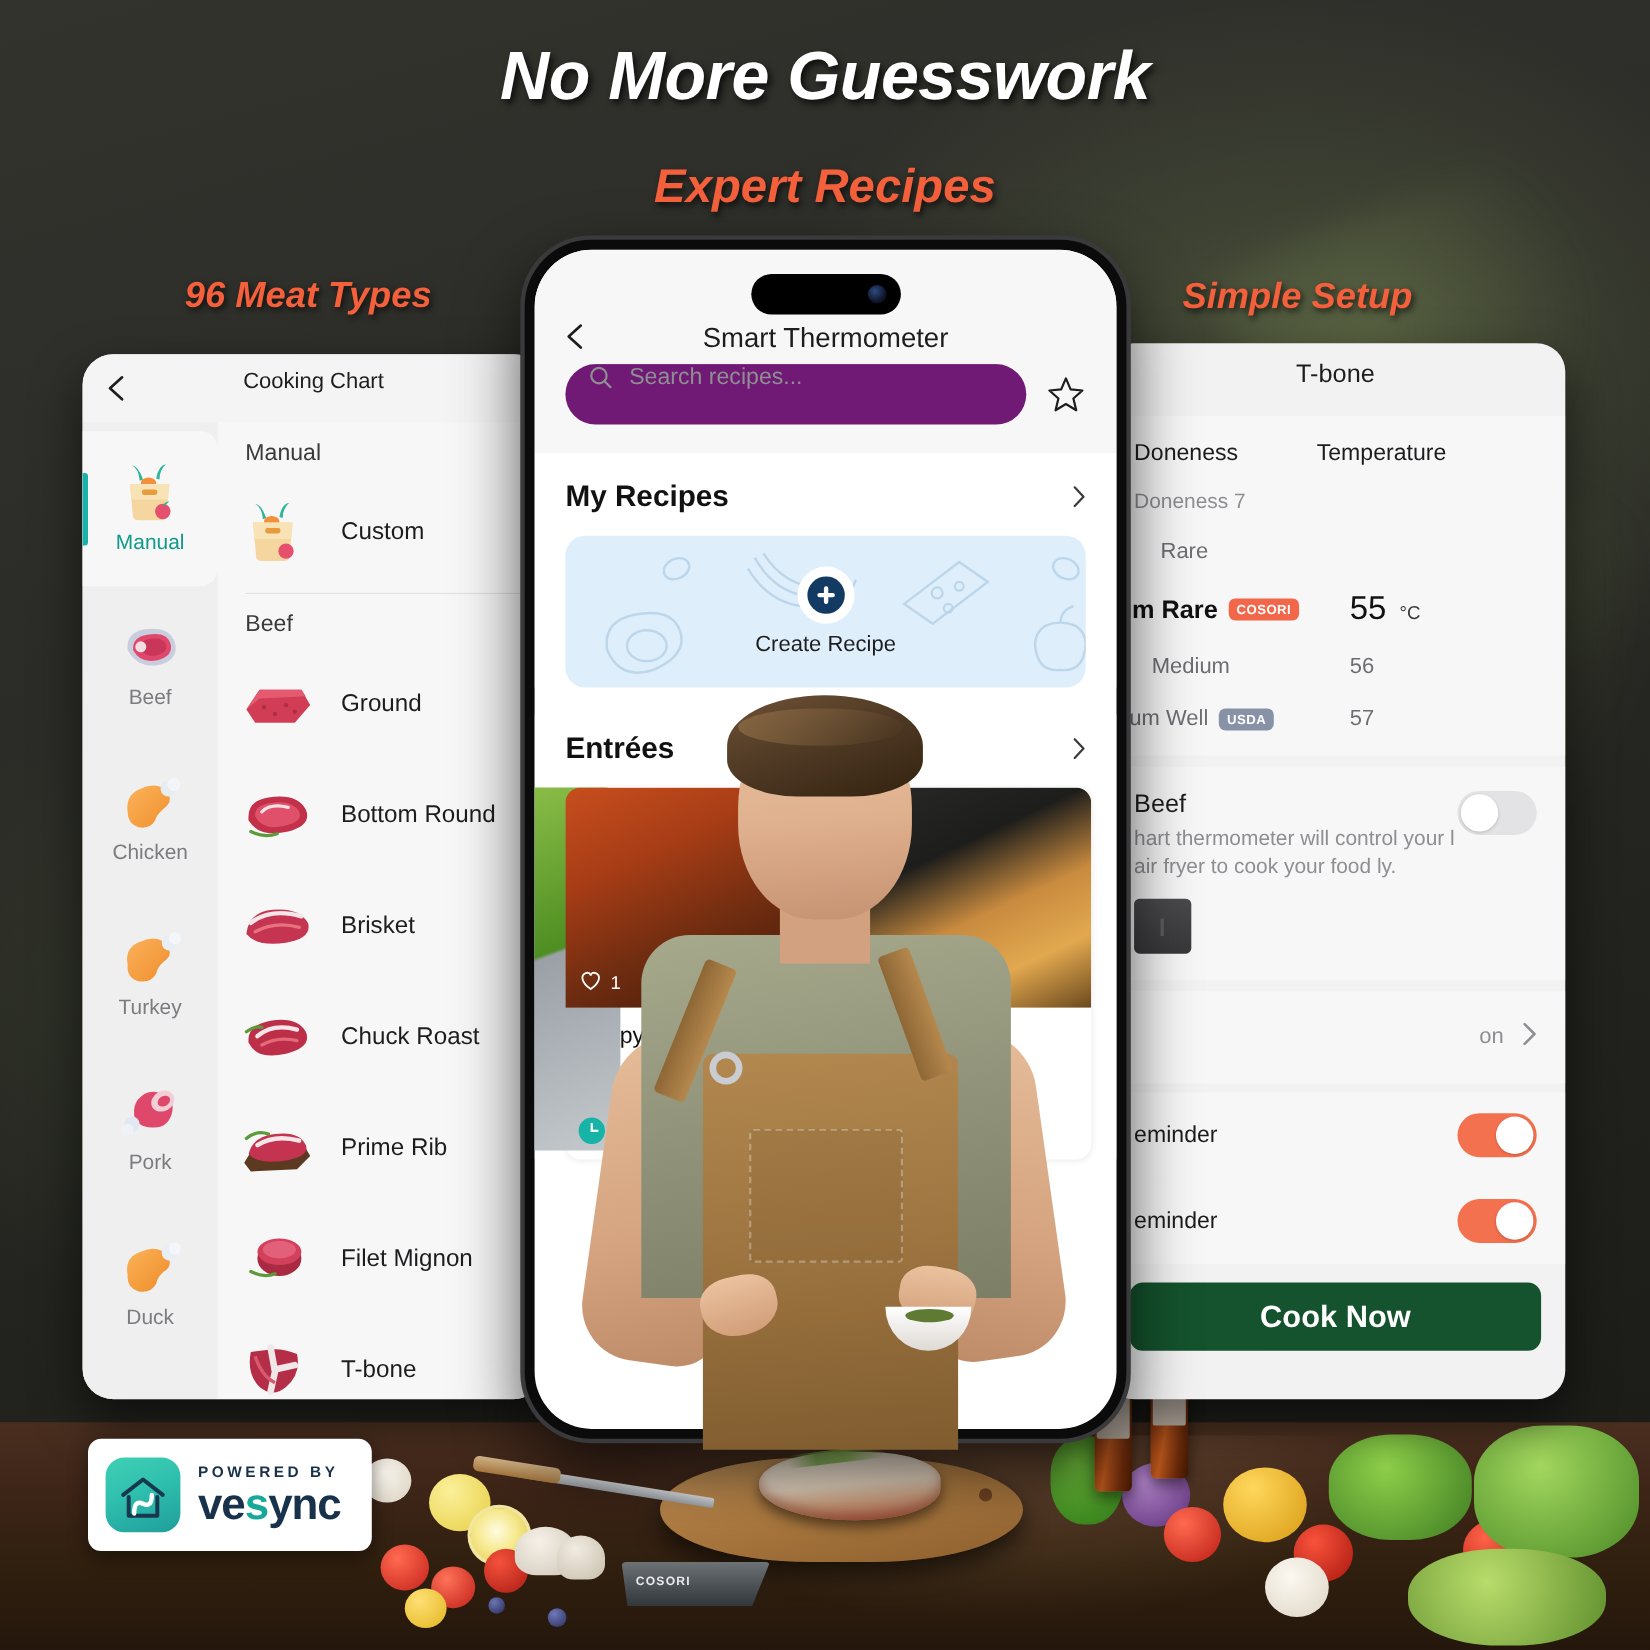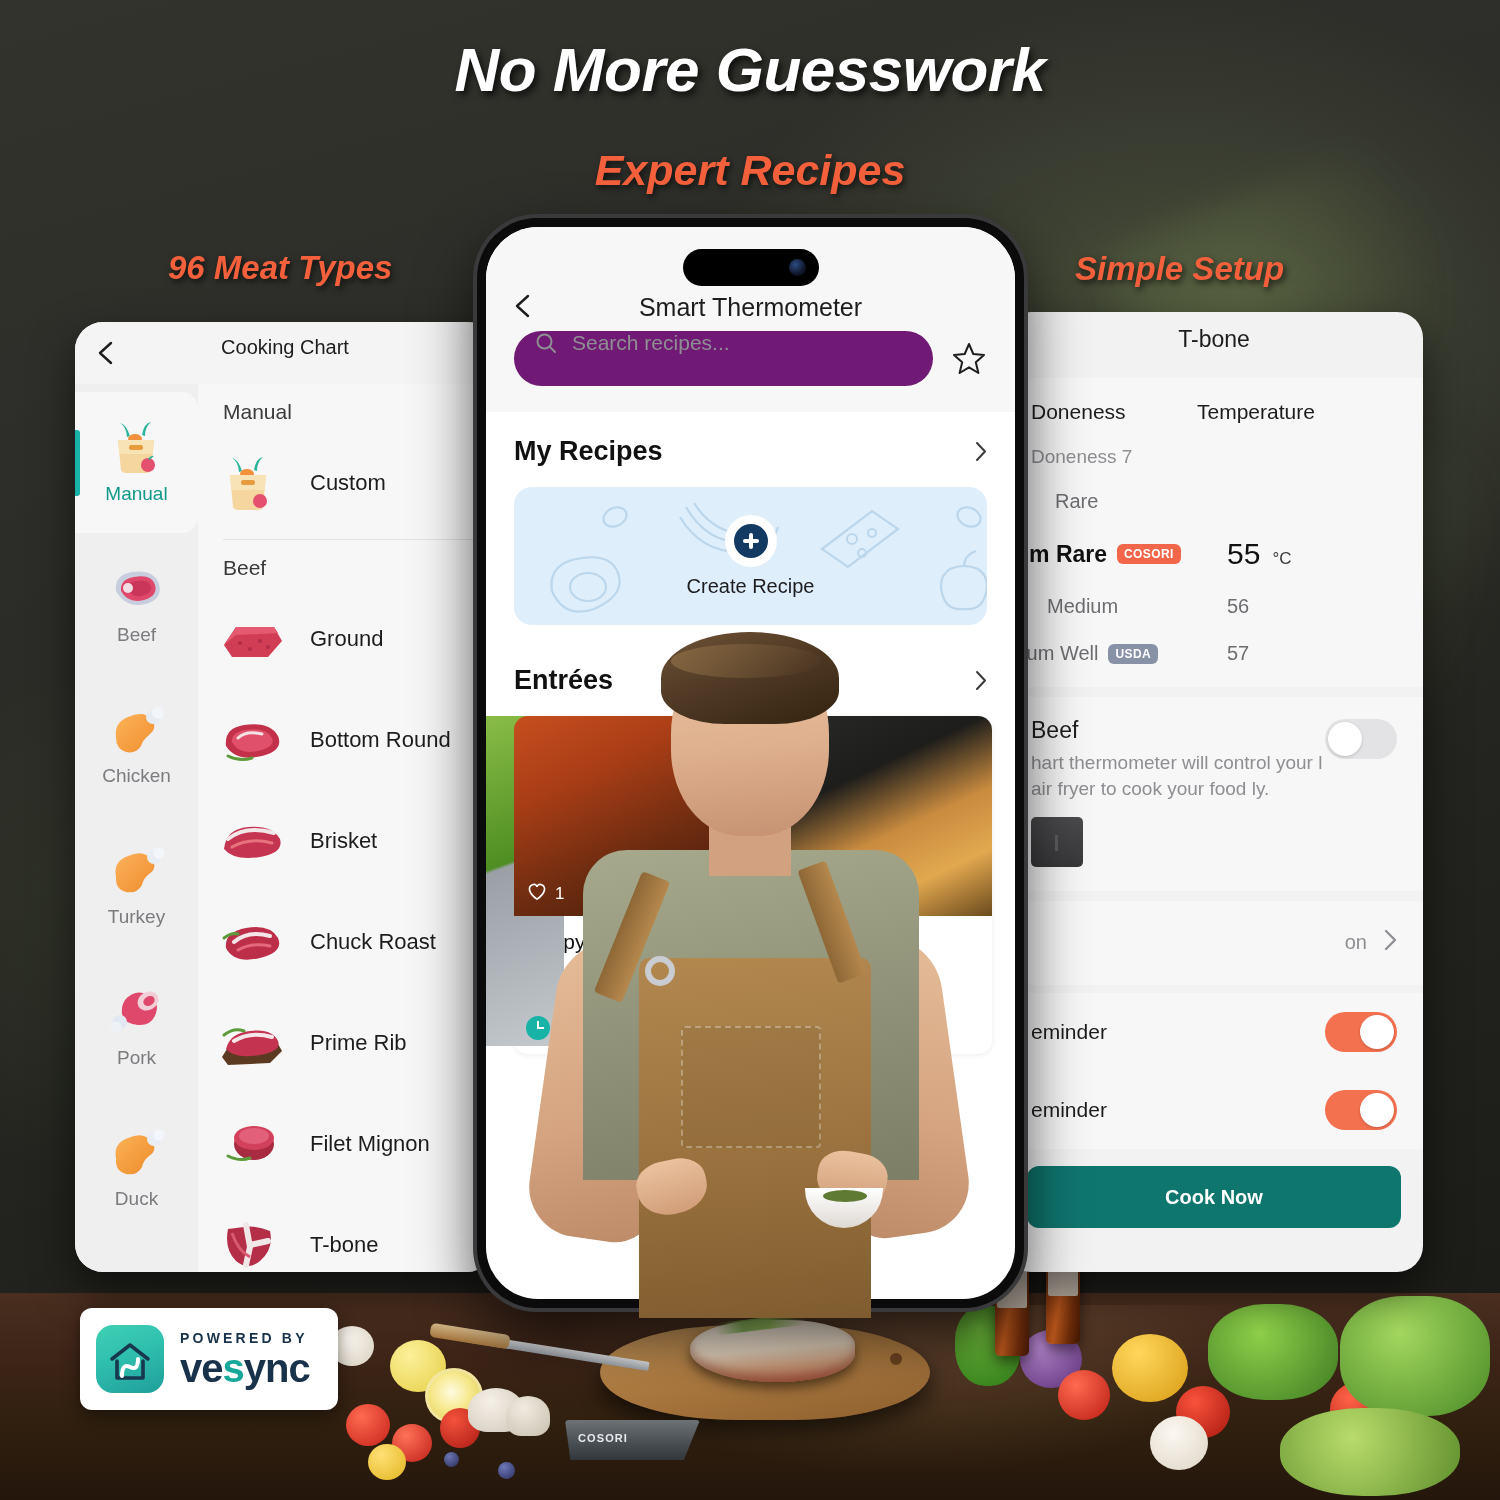--- a/index.html
+++ b/index.html
@@ -186,21 +186,21 @@
   #on-text { position:absolute; right:56px; top:30px; font-size:20px; color:#8e8e93; }
   #on-chev { position:absolute; right:26px; top:28px; width:13px; height:22px; }
 
   .rem-row { background:#f7f7f7; height:78px; position:relative; display:flex; align-items:center; padding-left:26px; }
   .rem-label { font-size:21px; color:#1d1d1f; }
   .sw { position:absolute; right:26px; top:19px; width:72px; height:40px; border-radius:22px; background:#f4714f; }
   .sw .knob { position:absolute; right:3px; top:3px; width:34px; height:34px; border-radius:50%; background:#fff;
     box-shadow:0 1px 3px rgba(0,0,0,.2); }
   #cook-now {
     position:absolute; left:22px; right:22px; bottom:44px; height:62px; border-radius:12px;
-    background:#0f766e; color:#fff; font-size:20px; font-weight:700;
+    background:#14532d; color:#fff; font-size:28px; font-weight:700;
     display:flex; align-items:center; justify-content:center;
   }
 
   
   #phone-center {
     position:absolute; left:477px; top:218px; width:547px; height:1090px;
     border-radius:60px; background:#0b0b0b;
     box-shadow: 0 0 0 4px #3a3a3c, 0 26px 60px rgba(0,0,0,0.7);
     padding:9px;
   }

